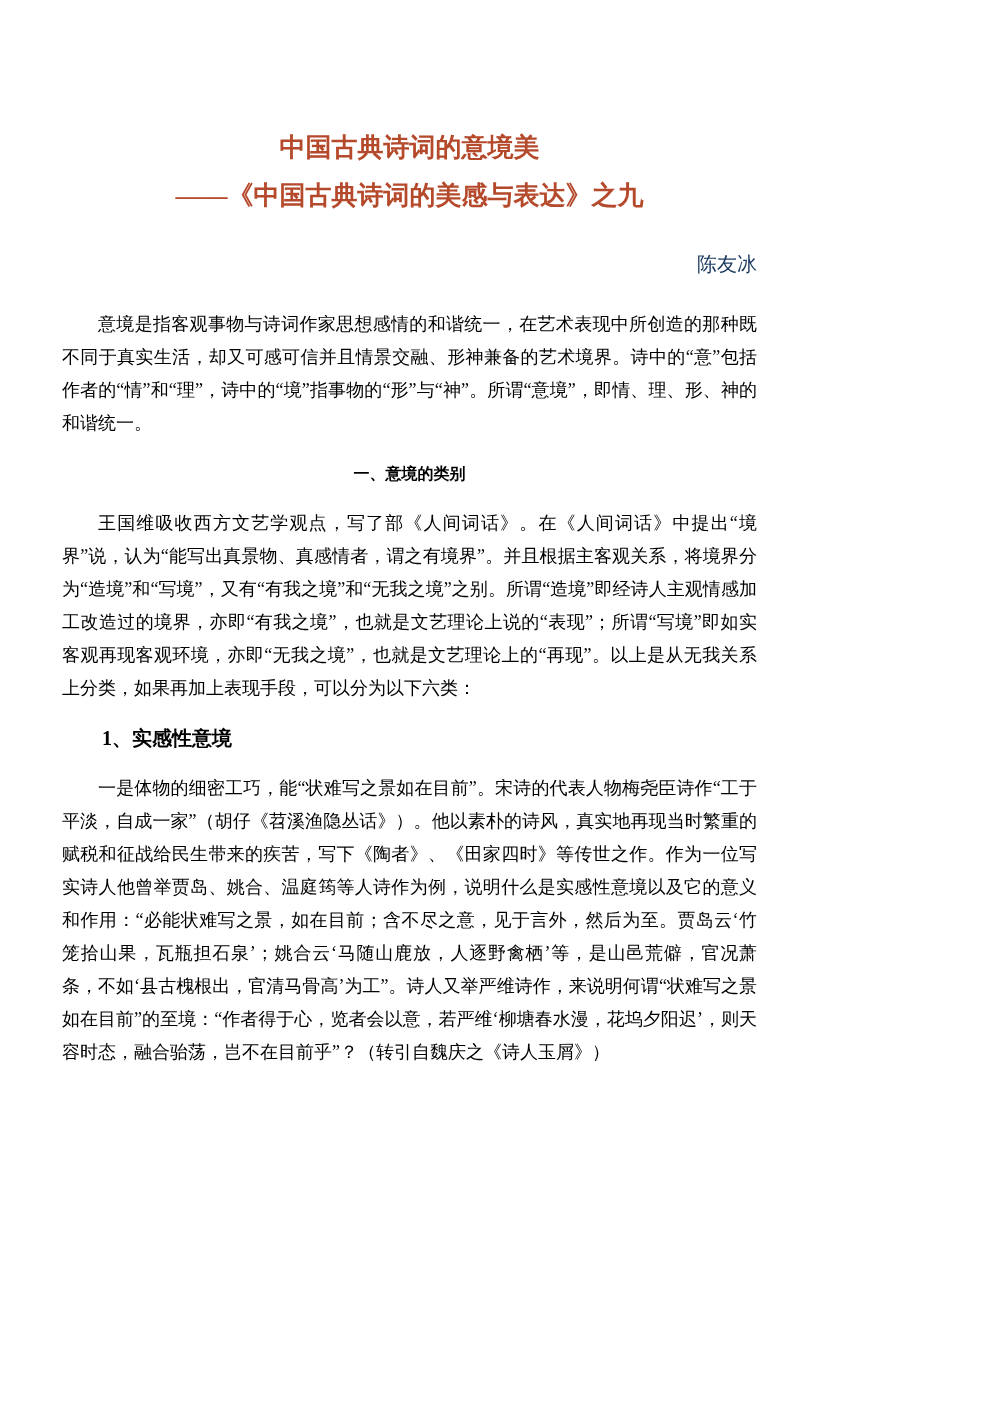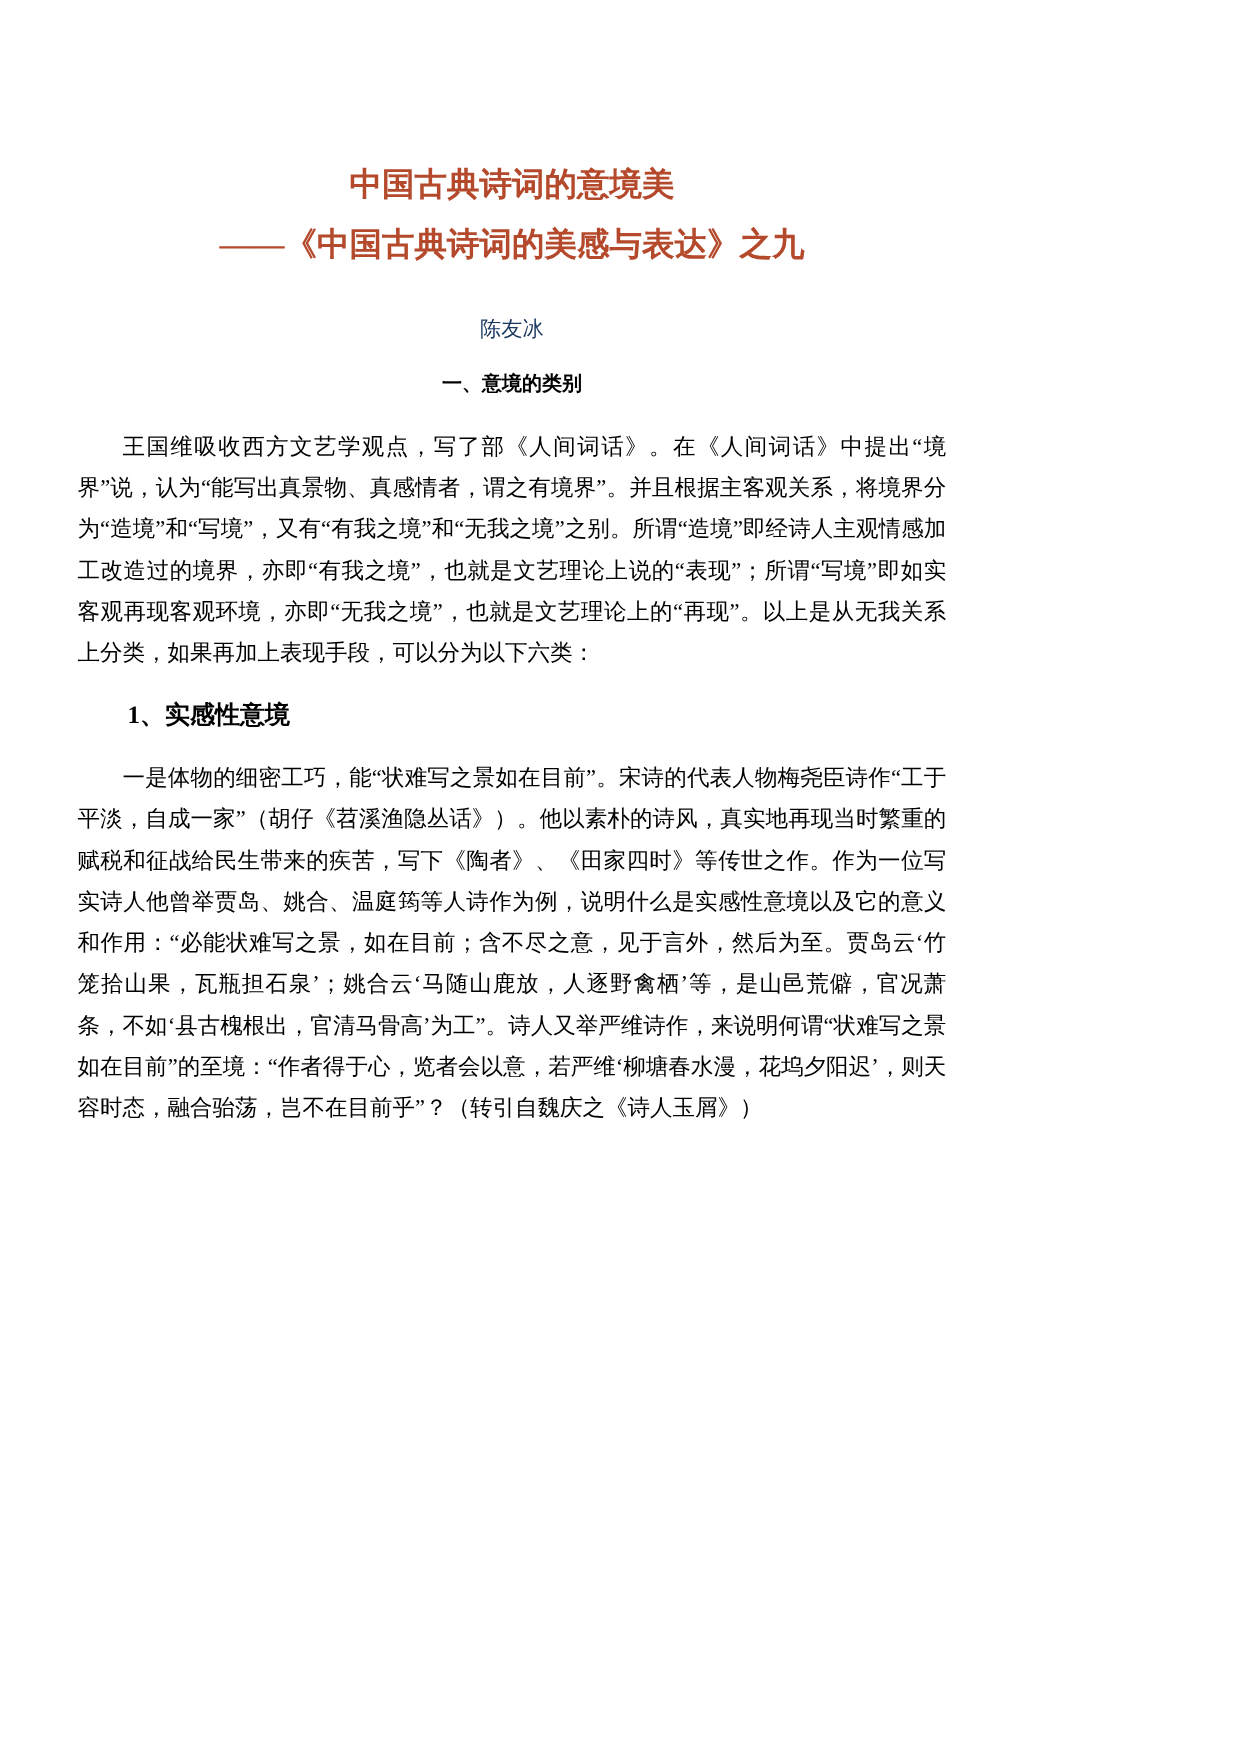--- a/index.html
+++ b/index.html
@@ -29,23 +29,23 @@
   .doc-subtitle {
     margin: 20px 0 0 0;
     font-size: 26px;
     line-height: 28px;
     font-weight: bold;
     text-align: center;
     color: #b5492b;
   }
   .doc-author {
     margin: 44px 0 0 0;
-    font-size: 17px;
+    font-size: 20px;
     line-height: 20px;
-    text-align: center;
+    text-align: right;
     color: #17365d;
   }
   .para {
     margin: 17px 0 0 0;
     font-size: 18px;
     line-height: 33px;
     text-align: justify;
     text-indent: 2em;
     word-break: break-all;
     color: #000000;
@@ -75,20 +75,21 @@
 <body>
 
 <div class="page">
 
   <h1 class="doc-title">中国古典诗词的意境美</h1>
 
   <h2 class="doc-subtitle">——《中国古典诗词的美感与表达》之九</h2>
 
   <div class="doc-author">陈友冰</div>
 
+  <p class="para first">意境是指客观事物与诗词作家思想感情的和谐统一，在艺术表现中所创造的那种既不同于真实生活，却又可感可信并且情景交融、形神兼备的艺术境界。诗中的“意”包括作者的“情”和“理”，诗中的“境”指事物的“形”与“神”。所谓“意境”，即情、理、形、神的和谐统一。</p>
 
   <h3 class="h-center">一、意境的类别</h3>
 
   <p class="para">王国维吸收西方文艺学观点，写了部《人间词话》。在《人间词话》中提出“境界”说，认为“能写出真景物、真感情者，谓之有境界”。并且根据主客观关系，将境界分为“造境”和“写境”，又有“有我之境”和“无我之境”之别。所谓“造境”即经诗人主观情感加工改造过的境界，亦即“有我之境”，也就是文艺理论上说的“表现”；所谓“写境”即如实客观再现客观环境，亦即“无我之境”，也就是文艺理论上的“再现”。以上是从无我关系上分类，如果再加上表现手段，可以分为以下六类：</p>
 
   <h4 class="h-indent">1、实感性意境</h4>
 
 
 
   <p class="para">一是体物的细密工巧，能“状难写之景如在目前”。宋诗的代表人物梅尧臣诗作“工于平淡，自成一家”（胡仔《苕溪渔隐丛话》）。他以素朴的诗风，真实地再现当时繁重的赋税和征战给民生带来的疾苦，写下《陶者》、《田家四时》等传世之作。作为一位写实诗人他曾举贾岛、姚合、温庭筠等人诗作为例，说明什么是实感性意境以及它的意义和作用：“必能状难写之景，如在目前；含不尽之意，见于言外，然后为至。贾岛云‘竹笼拾山果，瓦瓶担石泉’；姚合云‘马随山鹿放，人逐野禽栖’等，是山邑荒僻，官况萧条，不如‘县古槐根出，官清马骨高’为工”。诗人又举严维诗作，来说明何谓“状难写之景如在目前”的至境：“作者得于心，览者会以意，若严维‘柳塘春水漫，花坞夕阳迟’，则天容时态，融合骀荡，岂不在目前乎”？（转引自魏庆之《诗人玉屑》）</p>

